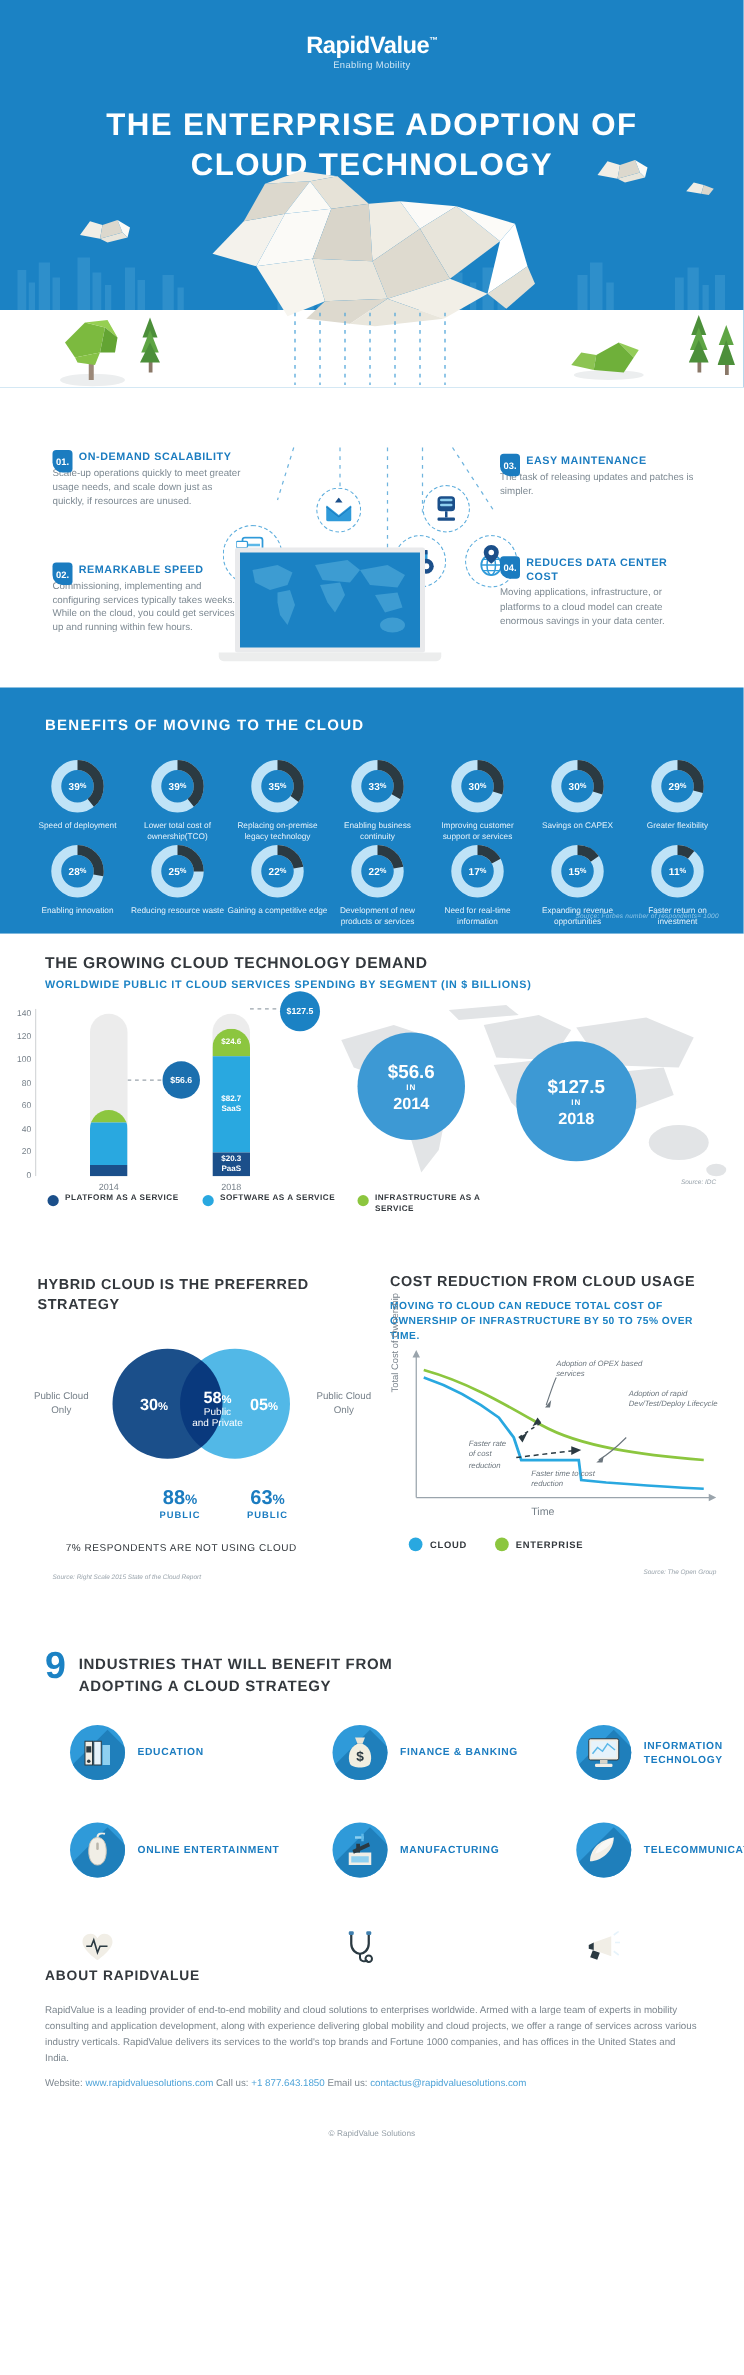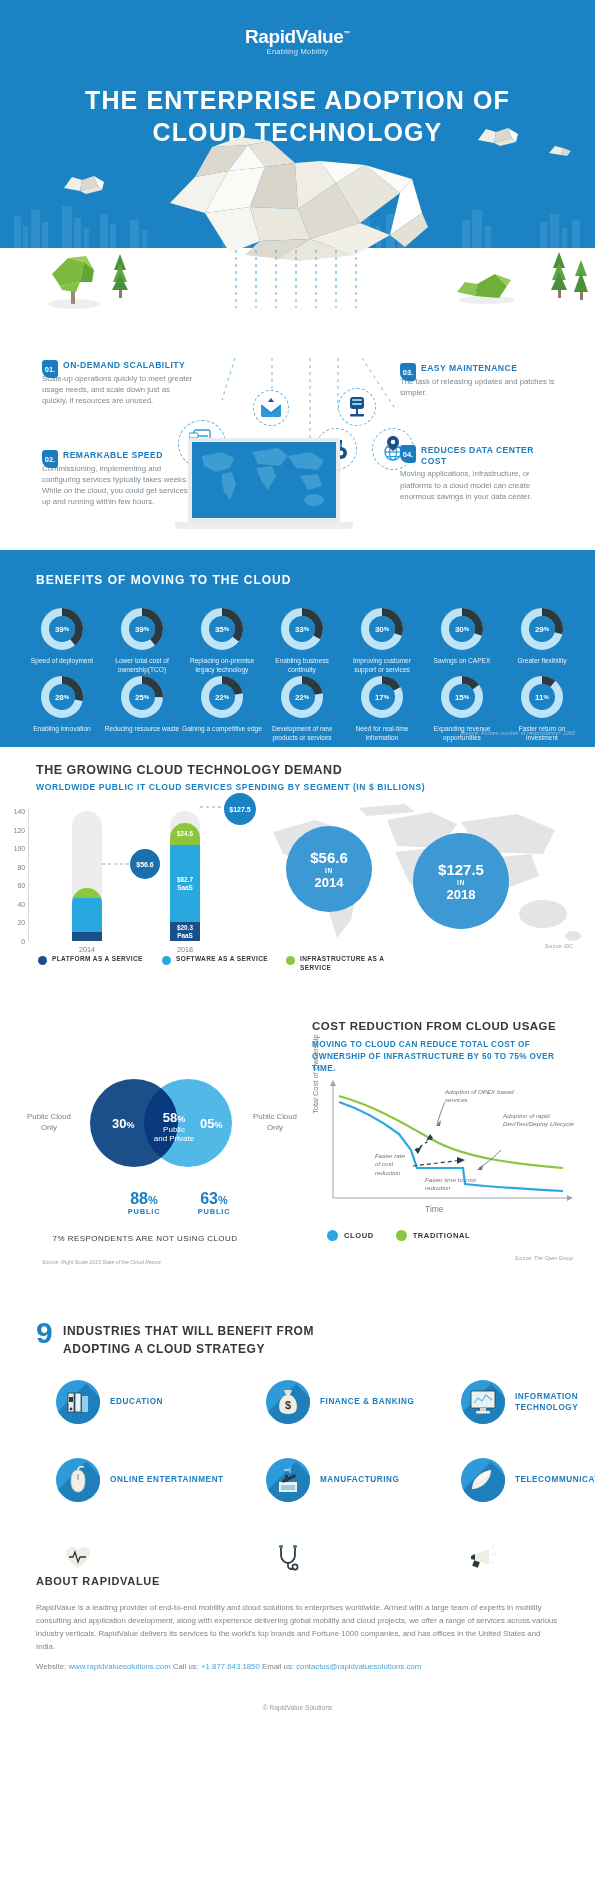--- a/index.html
+++ b/index.html
@@ -629,20 +629,21 @@
       </div>
       <div class="legend-it" style="width:130px;">
         <div class="legend-dot" style="background:#8cc63f;"></div>
         <div class="legend-tx">INFRASTRUCTURE AS A SERVICE</div>
       </div>
     </div>
     <div class="dsource">Source: IDC</div>
   </section>
 
   <section class="hybrid">
+    <h2>HYBRID CLOUD IS THE PREFERRED STRATEGY</h2>
 
     <div class="venn">
       <div class="vcircle" style="left:8px; background:#1b4f8a;"></div>
       <div class="vcircle" style="left:62px; background:#3fb0e5; mix-blend-mode:multiply; opacity:.9;"></div>
       <div class="vnum" style="left:30px; top:42px;">
         <span>30</span><em>%</em>
       </div>
       <div style="position:absolute; left:68px; top:36px; width:48px; text-align:center; color:#fff;">
         <div style="font-size:13px; font-weight:bold;"><span>58</span><em style="font-style:normal; font-size:9px;">%</em></div>
         <div style="font-size:8px;">Public</div>
@@ -696,21 +697,21 @@
       <div class="cost-xlabel">Time</div>
     </div>
 
     <div class="cost-legend">
       <div class="li">
         <div class="d" style="background:#29a8e0;"></div>
         <div class="t">CLOUD</div>
       </div>
       <div class="li">
         <div class="d" style="background:#8cc63f;"></div>
-        <div class="t">TRADITIONAL</div>
+        <div class="t">ENTERPRISE</div>
       </div>
     </div>
     <div class="csource">Source: The Open Group</div>
   </section>
 
   <section class="industries">
     <div class="ind-nine">9</div>
     <div class="ind-title">
       <div>INDUSTRIES THAT WILL BENEFIT FROM</div>
       <div>ADOPTING A CLOUD STRATEGY</div>

